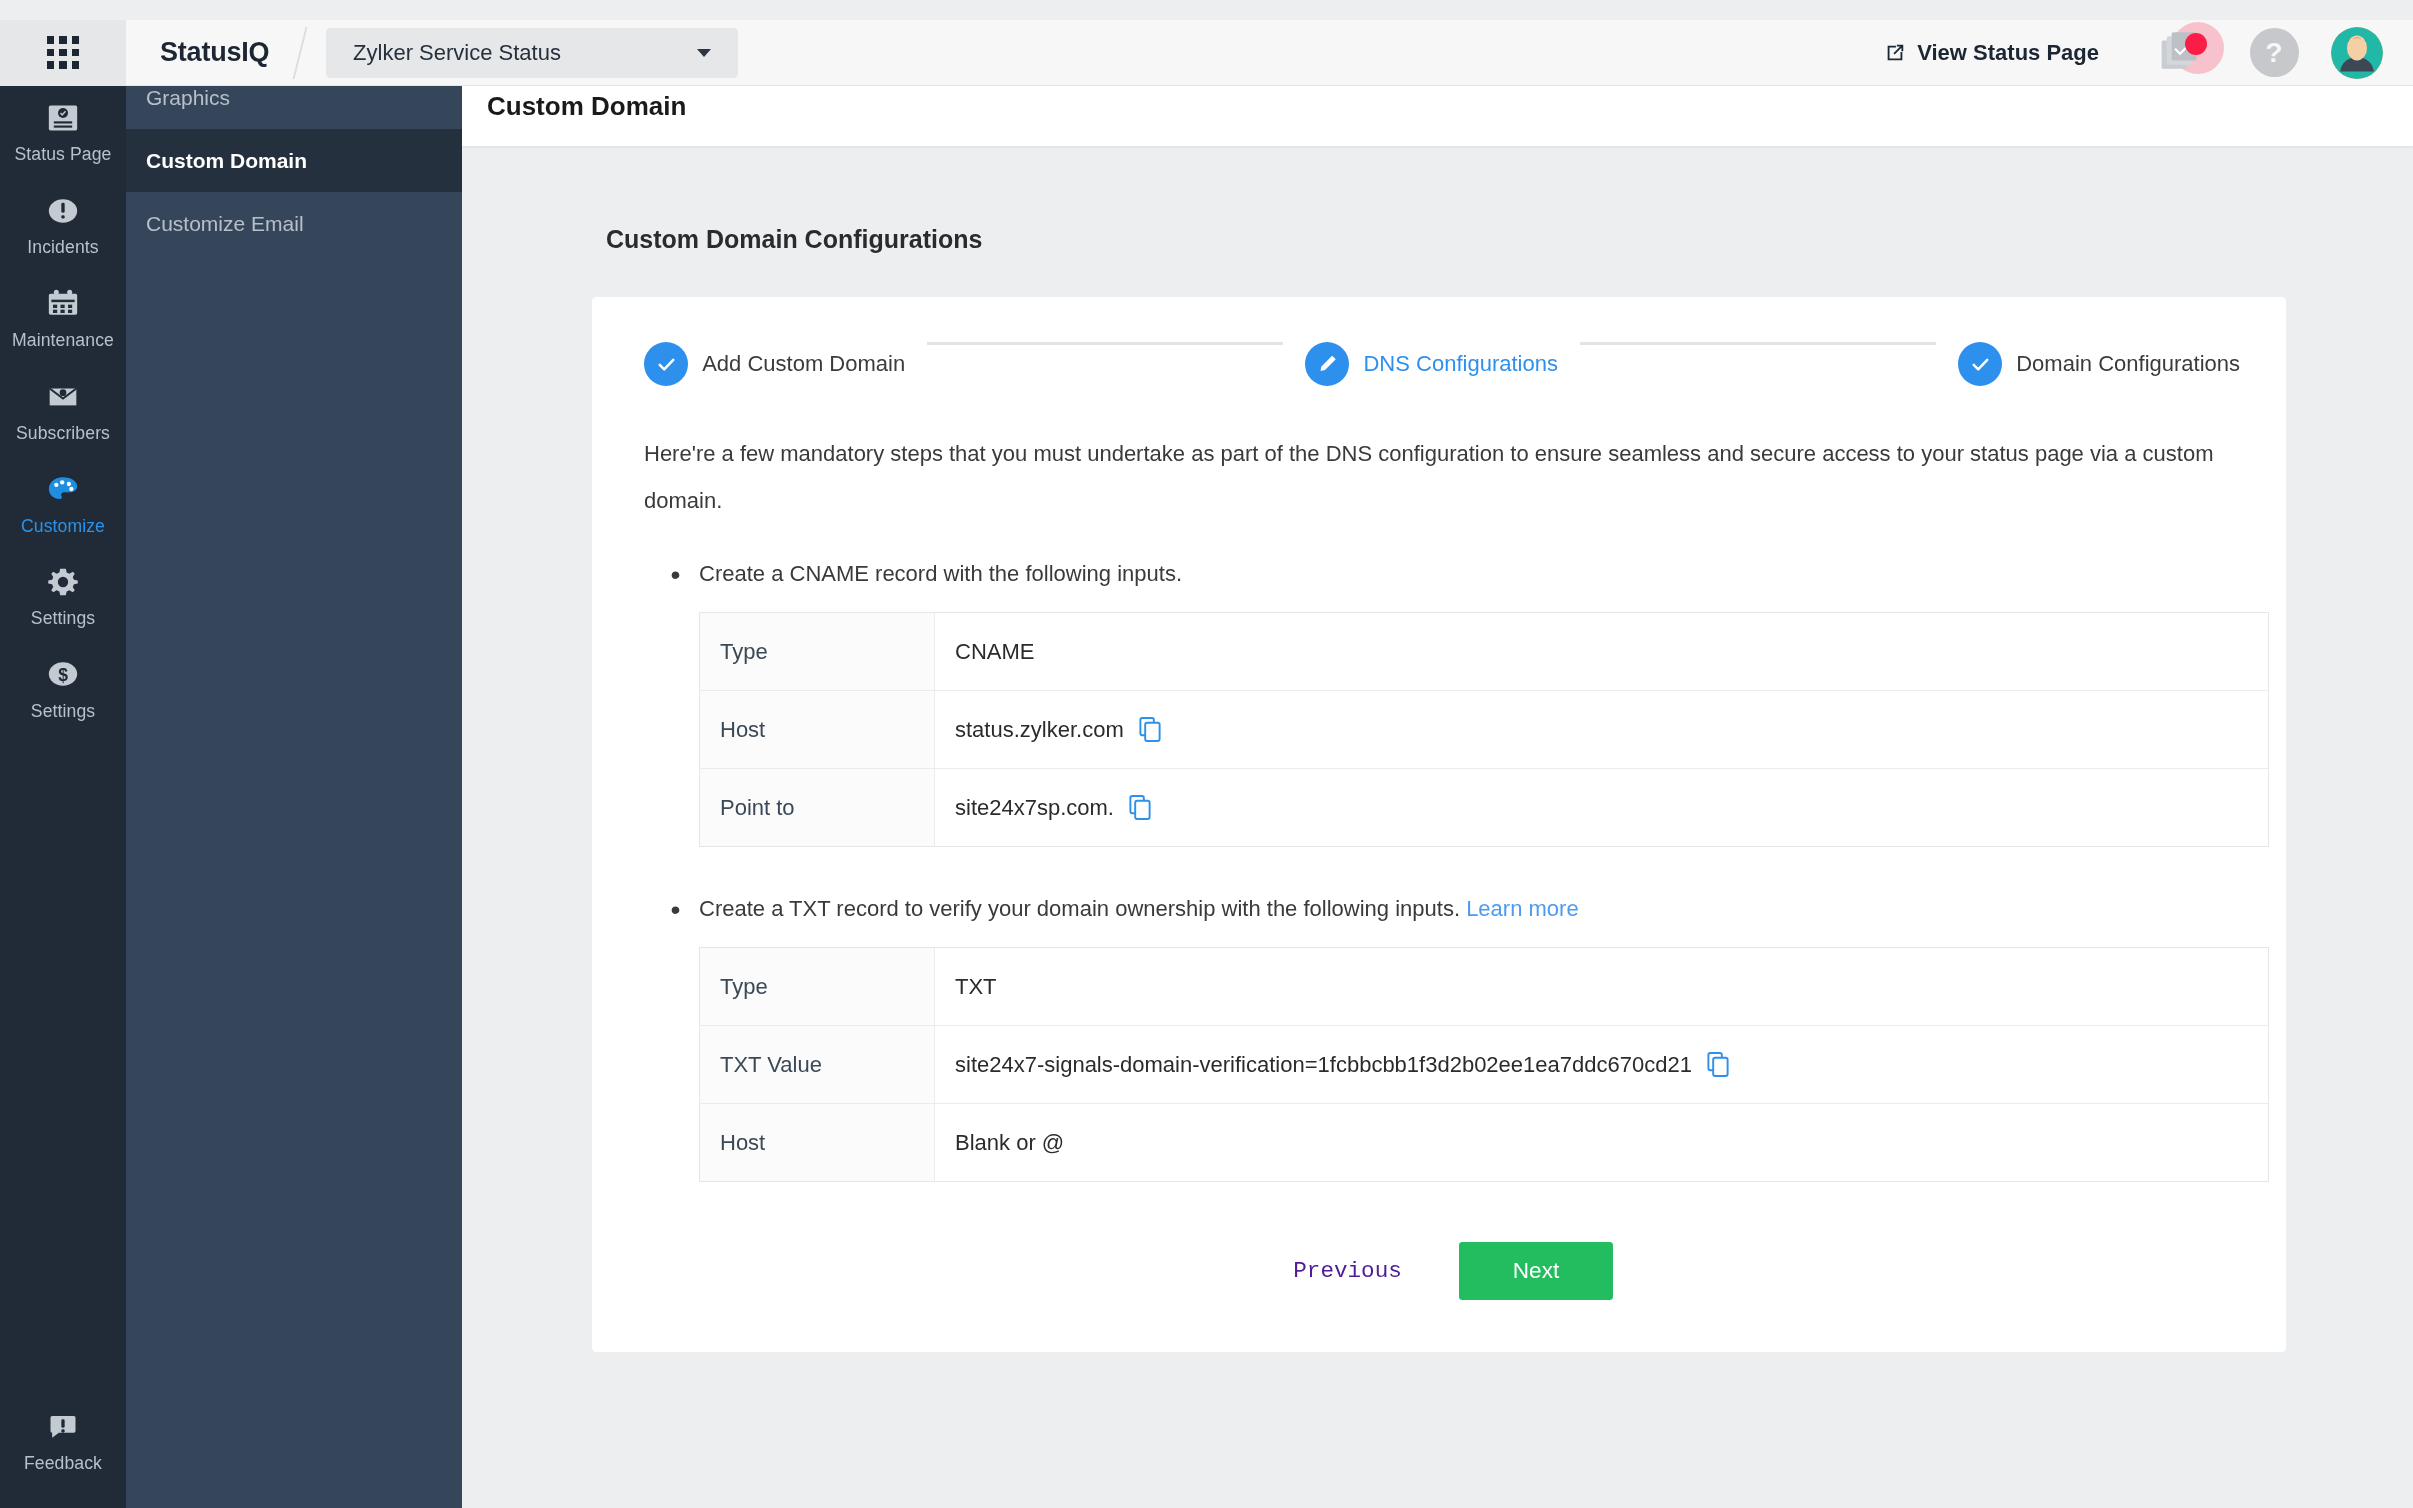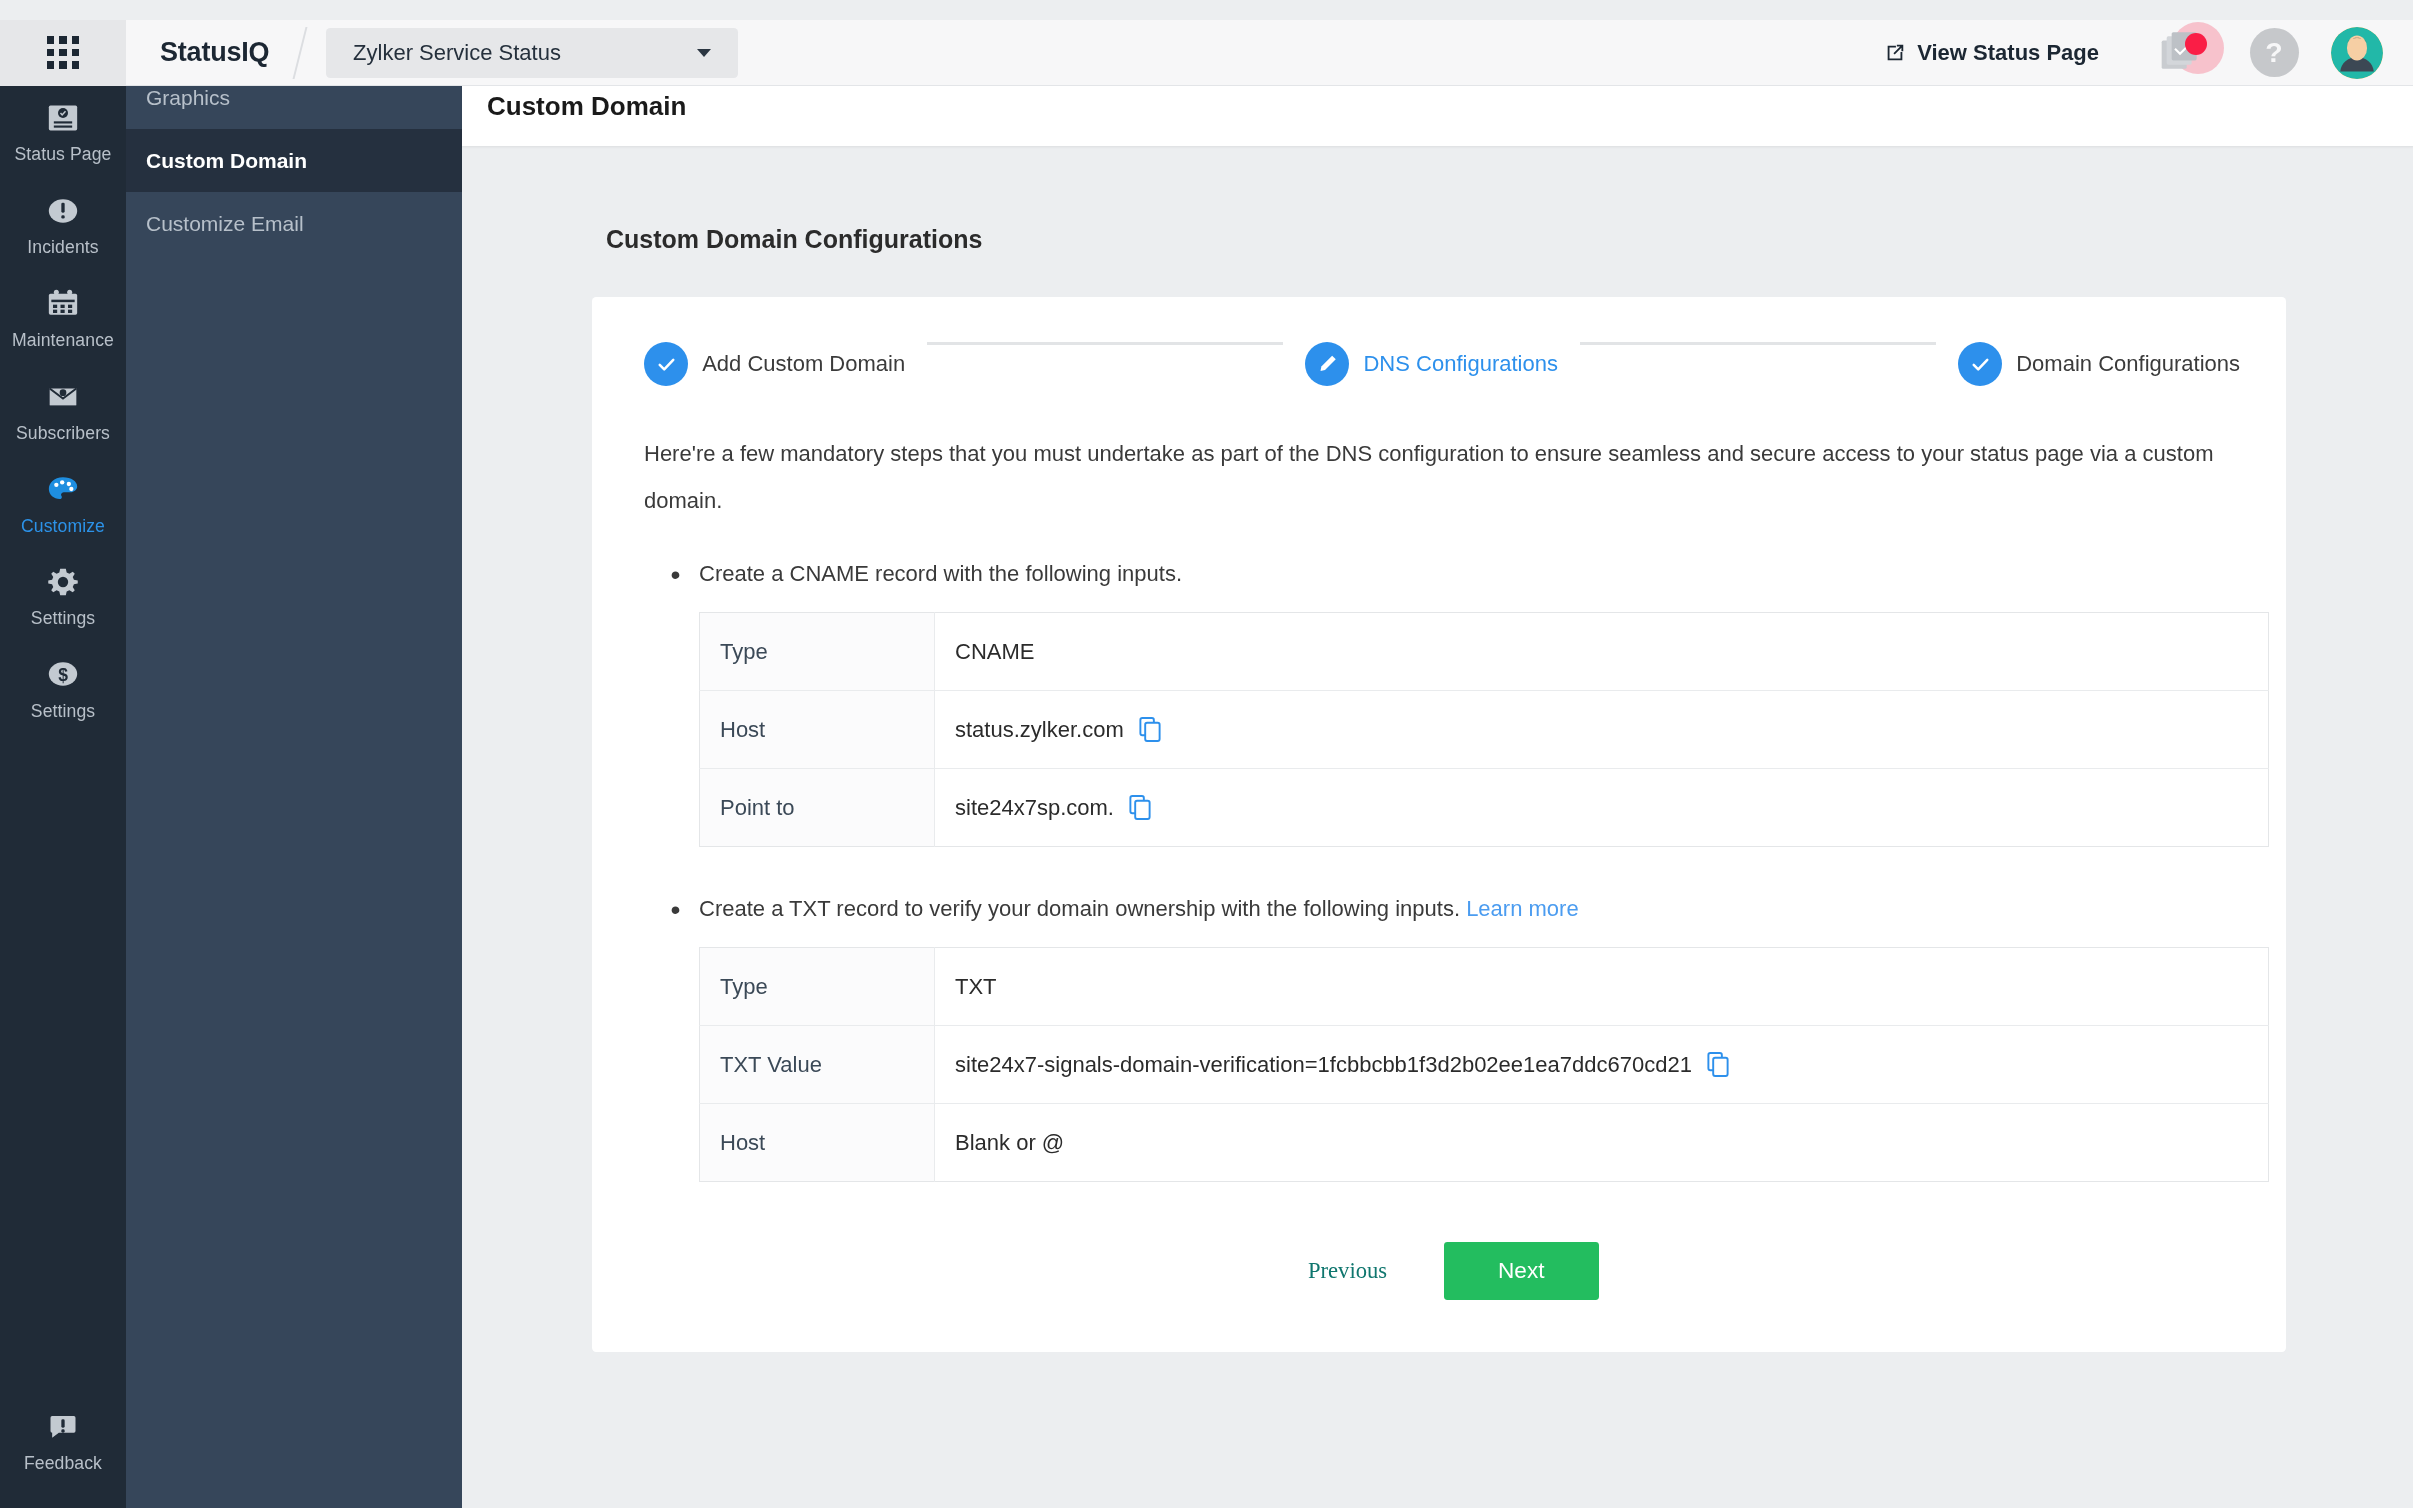--- a/index.html
+++ b/index.html
@@ -229,23 +229,23 @@
   .dns-table td.val { color: #2b2b2b; }
   .val-inner { display: flex; align-items: center; gap: 15px; }
   .copy-icon { width: 22px; height: 25px; cursor: pointer; display: block; flex: 0 0 22px; }
 
   
   .card-actions {
     display: flex; align-items: center; justify-content: center;
     gap: 28.5px; margin-top: 60px;
   }
   .btn-prev {
-    font-size: 22.6px; color: #0f766e; background: none; border: none;
+    font-size: 22.6px; color: #4c1d95; background: none; border: none;
     padding: 15px 28.5px; cursor: pointer;
-    font-family: Liberation Serif, serif;
+    font-family: Liberation Mono, monospace;
   }
   .btn-next {
     font-size: 22.6px; color: #ffffff; background: #23bd5f;
     border: none; border-radius: 3.4px;
     padding: 16px 54px; cursor: pointer;
     font-family: "Liberation Sans", sans-serif;
   }
 </style>
 </head>
 <body>

